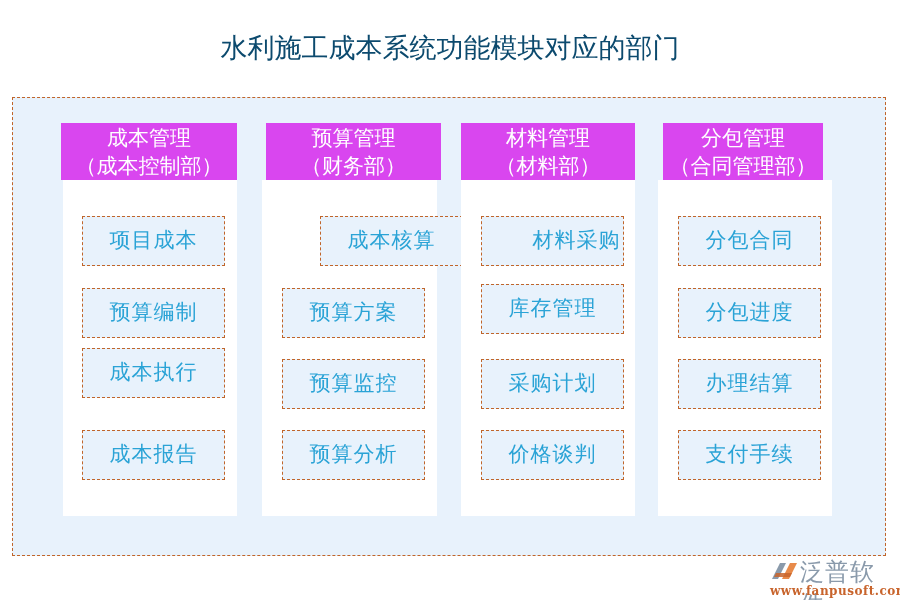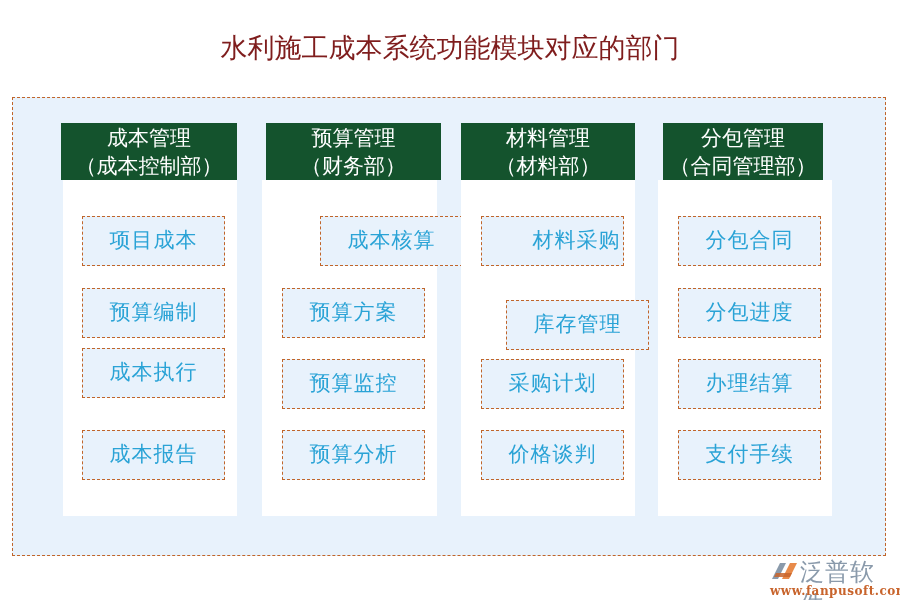--- a/index.html
+++ b/index.html
@@ -2,28 +2,28 @@
 <html><head>
   <meta charset="utf-8">
   <style>
     html, body { margin: 0; padding: 0; }
     body {
       width: 900px; height: 600px; position: relative; background: #ffffff;
       font-family: "DejaVu Serif", "Liberation Serif", serif; overflow: hidden;
     }
     .title {
       position: absolute; left: 0; top: 30px; width: 900px; text-align: center;
-      font-size: 27px; color: #7f1d1d; letter-spacing: 0px;
+      font-size: 27px; color: #0c4a6e; letter-spacing: 0px;
     }
     .outer {
       position: absolute; left: 12px; top: 97px; width: 874px; height: 459px;
       background: #e8f2fc; border: 1.5px dashed #c0652a; box-sizing: border-box;
     }
     .col-header {
-      position: absolute; background: #14532d; color: #ffffff;
+      position: absolute; background: #d946ef; color: #ffffff;
       text-align: center; font-size: 21px; line-height: 28px; padding-top: 1px;
       box-sizing: border-box; height: 57px;
     }
     .col-body { position: absolute; background: #ffffff; }
     .item {
       position: absolute; width: 143px; height: 50px; box-sizing: border-box;
       border: 1.5px dashed #c0652a; border-radius: 0; background: #e8f2fc;
       color: #2aa3d6; font-size: 21px; text-align: center; line-height: 47px;
       letter-spacing: 1px;
     }
@@ -70,21 +70,21 @@
   <div class="item" style="left:282px; top:430px;">预算分析</div>
 </div>
 
 <div>
   <div class="col-body" style="left:461px; top:180px; width:174px; height:336px;"></div>
   <div class="col-header" style="left:461px; top:123px; width:174px;">
     <div>材料管理</div>
     <div>（材料部）</div>
   </div>
   <div class="item" style="left:481px; top:216px;padding-left:48px;">材料采购</div>
-  <div class="item" style="left:481px; top:300px;margin-left:25px;">库存管理</div>
+  <div class="item" style="left:481px; top:284px;">库存管理</div>
   <div class="item" style="left:481px; top:359px;">采购计划</div>
   <div class="item" style="left:481px; top:430px;">价格谈判</div>
 </div>
 
 <div>
   <div class="col-body" style="left:658px; top:180px; width:174px; height:336px;"></div>
   <div class="col-header" style="left:663px; top:123px; width:160px;">
     <div>分包管理</div>
     <div>（合同管理部）</div>
   </div>

